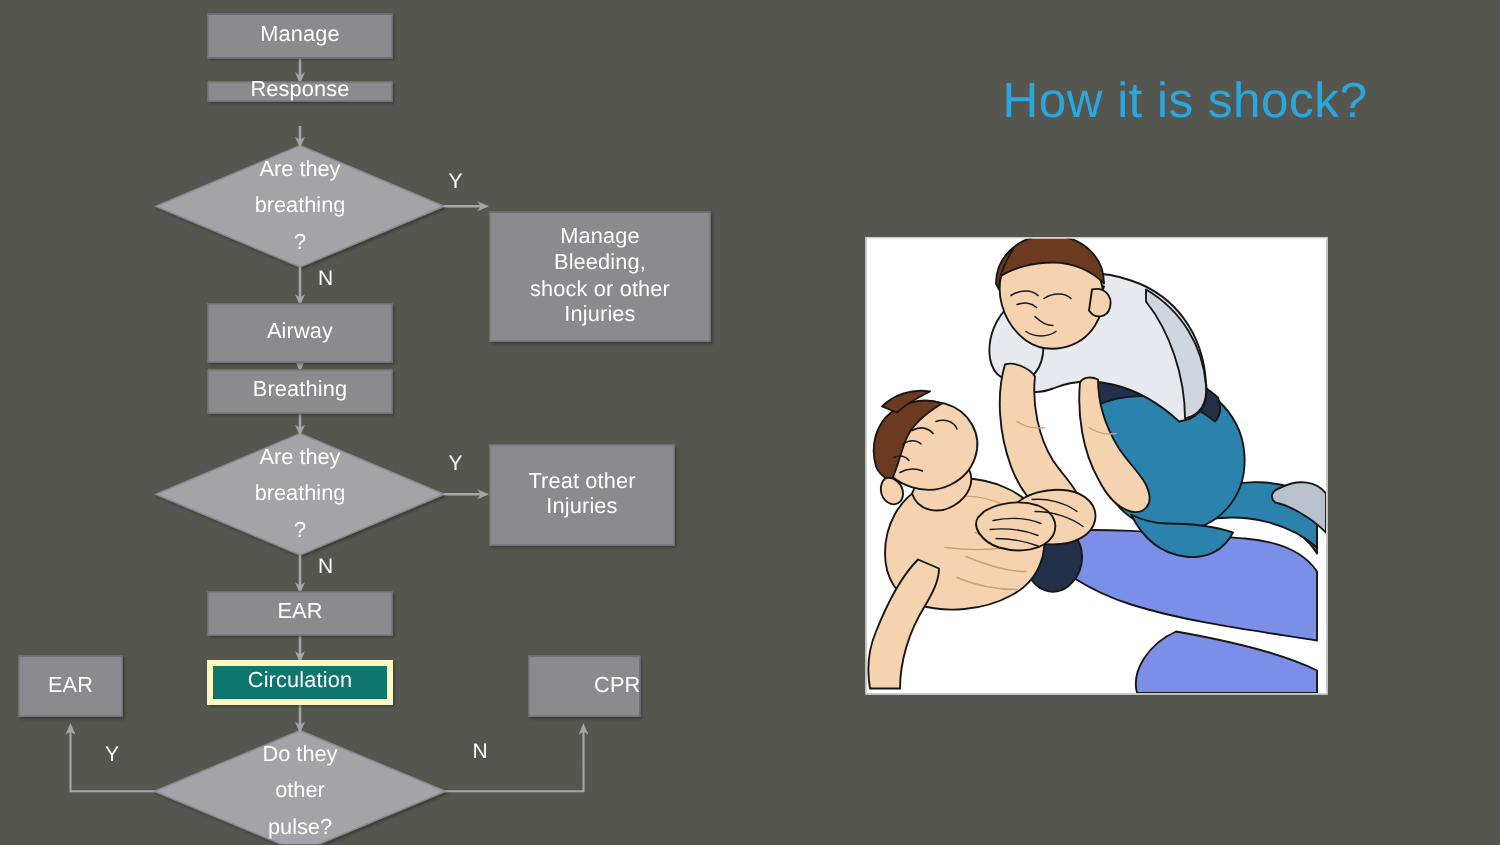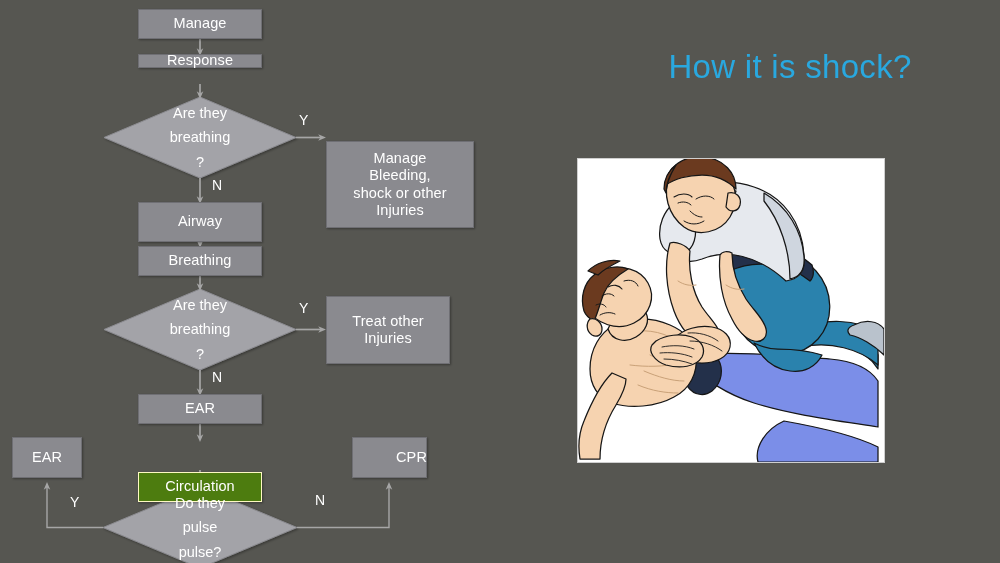--- a/index.html
+++ b/index.html
@@ -45,23 +45,22 @@
     line-height: 1.18;
     letter-spacing: 0.1px;
   }
   .box {
     background: #8a8a8f;
     border: 1px solid #6f6f74;
     box-shadow: 1px 1px 2px rgba(0,0,0,0.33);
     font-size: 14.5px;
   }
   .box.green {
-    background: #4d7c0f;
-    border: 1px solid #fef9c3;
-    margin-top: 32px;
+    background: #0f766e;
+    border: 4px solid #fef9c3;
   }
   .diamond-label {
     position: absolute;
     display: flex;
     align-items: center;
     justify-content: space-between;
     text-align: center;
     color: #ffffff;
     font-size: 14.5px;
     line-height: 1.2;
@@ -194,21 +193,21 @@
     </div>
 
     <div class="diamond-label" style="left:140px; top:297px; width:120px; height:66px; flex-direction:column;">
       <span>Are they</span>
       <span>breathing</span>
       <span>?</span>
     </div>
 
     <div class="diamond-label" style="left:140px; top:495px; width:120px; height:66px; flex-direction:column;">
       <span>Do they</span>
-      <span>pulse</span>
+      <span>other</span>
       <span>pulse?</span>
     </div>
 
     <div class="edge-label" style="left:299px; top:112px;">Y</div>
     <div class="edge-label" style="left:212px; top:177px;">N</div>
     <div class="edge-label" style="left:299px; top:300px;">Y</div>
     <div class="edge-label" style="left:212px; top:369px;">N</div>
     <div class="edge-label" style="left:70px; top:494px;">Y</div>
     <div class="edge-label" style="left:315px; top:492px;">N</div>
   </div>

